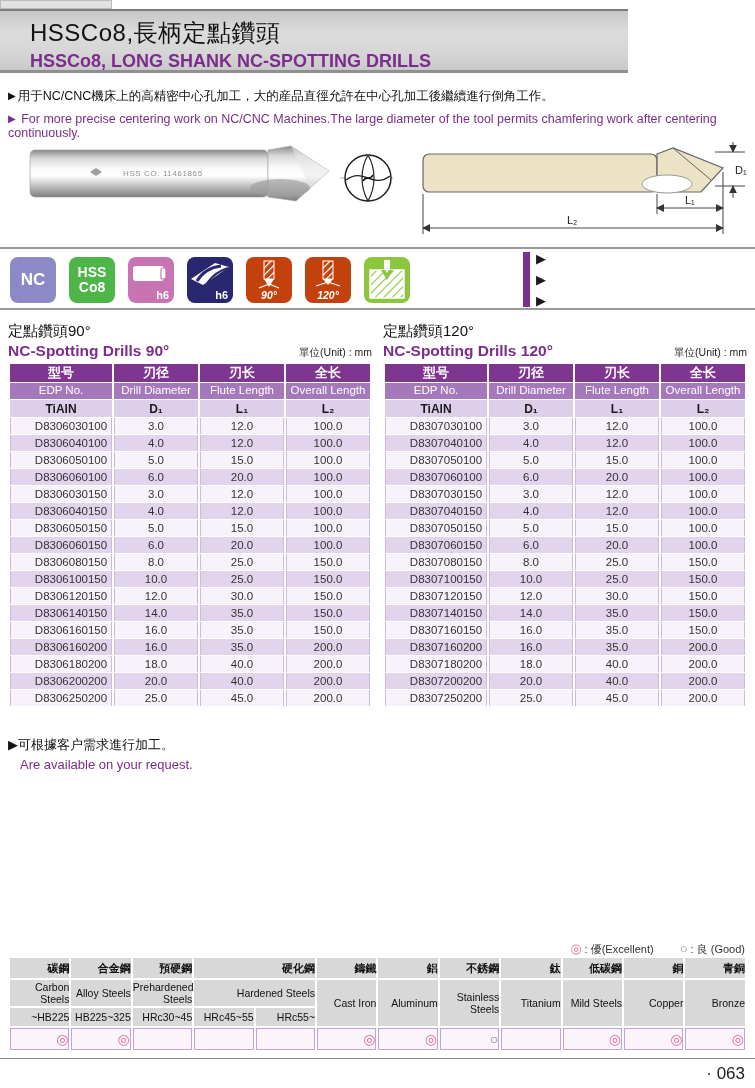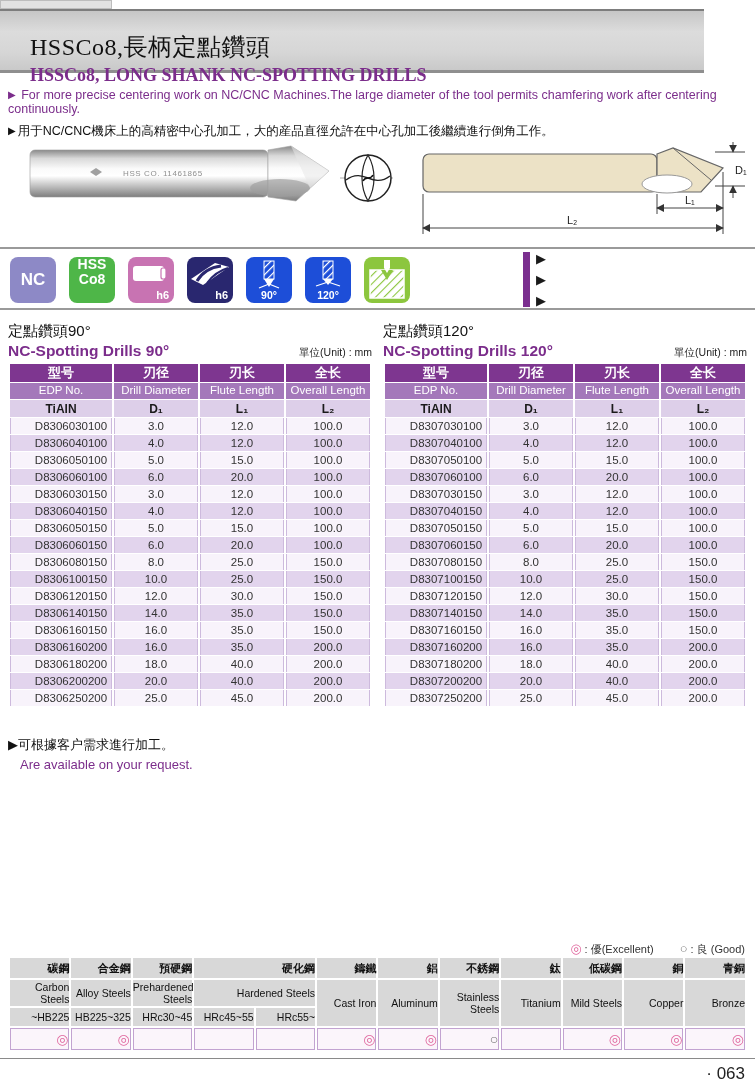--- a/index.html
+++ b/index.html
@@ -1,23 +1,23 @@
 <!DOCTYPE html>
 <html><head>
 <meta charset="utf-8">
 <style>
   * { margin:0; padding:0; box-sizing:border-box; }
   body { background:#fff; font-family:"Liberation Sans","DejaVu Sans",sans-serif; }
   #page { position:relative; width:755px; height:1088px; background:#fff; overflow:hidden; margin:0 auto; }
 
   
   .corner-tab { position:absolute; left:0; top:0; width:112px; height:9px; background:#e2e2e2; border:1px solid #bdbdbd; }
-  .header-band { position:absolute; left:0; top:9px; width:704px; height:64px;
+  .header-band { position:absolute; left:0; top:9px; width:628px; height:64px;
     background:linear-gradient(180deg,#c6c6c6 0%,#dcdcdc 35%,#d6d6d6 70%,#c9c9c9 100%);
-    border-top:2px solid #7d7d7d; border-bottom:3px solid #8f8f8f; padding:20px 0 0 30px;font-family:Liberation Serif, serif; }
+    border-top:2px solid #7d7d7d; border-bottom:3px solid #8f8f8f; padding:6px 0 0 30px; }
   .title-zh { font-size:24px; color:#111; letter-spacing:0.5px; }
   .title-en { font-size:18px; font-weight:bold; color:#7b2d8b; margin-top:2px; }
 
   
   .intro { position:absolute; left:8px; top:88px; width:740px; font-size:12.5px; }
   .intro .row { margin-bottom:7px; }
   .intro .marker { font-size:10px; vertical-align:1px; margin-right:2px; }
   .intro .zh { color:#111; }
   .intro .en { color:#7b2d8b; }
 
@@ -26,23 +26,23 @@
   #photo { position:absolute; left:28px; top:6px; }
   #endview { position:absolute; left:340px; top:12px; }
   #dimdiag { position:absolute; left:415px; top:4px; }
 
   
   #iconband { position:absolute; left:0; top:247px; width:755px; height:63px;
     border-top:2px solid #9a9a9a; border-bottom:2px solid #9a9a9a; }
   .badges { position:absolute; left:10px; top:8px; display:flex; gap:13px; }
   .badge { position:relative; width:46px; height:46px; border-radius:8px; color:#fff; font-weight:bold; overflow:hidden; }
   .b-nc { background:#8d89c6; display:flex; align-items:center; justify-content:center; font-size:17px; }
-  .b-hss { background:#4eb648; display:flex; flex-direction:column; align-items:center; justify-content:flex-start; font-size:14px; line-height:1.05; }
+  .b-hss { background:#4eb648; display:flex; flex-direction:column; align-items:center; justify-content:center; font-size:14px; line-height:1.05; }
   .b-h6s { background:#c873b2; } .b-h6d { background:#29276f; }
-  .b-ang { background:#1d4ed8; } .b-wp { background:#8cc63e; }
+  .b-ang { background:#c2410c;font-style:italic; } .b-wp { background:#8cc63e; }
   .blabel { position:absolute; right:5px; bottom:2px; font-size:11px; color:#fff; }
   .anglabel { position:absolute; left:0; right:0; bottom:2px; text-align:center; font-size:10.5px; color:#fff; }
   .badge svg { position:absolute; left:0; top:0; }
   #arrowbar { position:absolute; left:523px; top:3px; width:7px; height:55px; background:#7b2f8f; }
   .tri-col { position:absolute; left:536px; top:3px; height:55px; display:flex; flex-direction:column; justify-content:space-between; }
   .tri { color:#1a1a1a; font-size:13px; line-height:1; }
 
   
   #tables { position:absolute; left:8px; top:322px; width:739px; display:flex; gap:11px; }
   .tblock { width:364px; }
@@ -88,22 +88,22 @@
 <div id="page">
 
   <div class="corner-tab"></div>
 
   <div class="header-band">
     <div class="title-zh">HSSCo8,長柄定點鑽頭</div>
     <div class="title-en">HSSCo8, LONG SHANK NC-SPOTTING DRILLS</div>
   </div>
 
   <div class="intro">
+    <div class="row zh"><span class="marker">▶</span><span>用于NC/CNC機床上的高精密中心孔加工，大的産品直徑允許在中心孔加工後繼續進行倒角工作。</span></div>
     <div class="row en"><span class="marker">▶</span> <span>For more precise centering work on NC/CNC Machines.The large diameter of the tool permits chamfering work after centering continuously.</span></div>
-    <div class="row zh"><span class="marker">▶</span><span>用于NC/CNC機床上的高精密中心孔加工，大的産品直徑允許在中心孔加工後繼續進行倒角工作。</span></div>
   </div>
 
   <div id="figures">
 
     <svg id="photo" width="306" height="60" viewBox="0 0 306 60">
       <defs>
         <linearGradient id="metal" x1="0" y1="0" x2="0" y2="1">
           <stop offset="0" stop-color="#8a8a8a"></stop>
             <stop offset="0.18" stop-color="#d9d9d9"></stop>
           <stop offset="0.4" stop-color="#fafafa"></stop>

